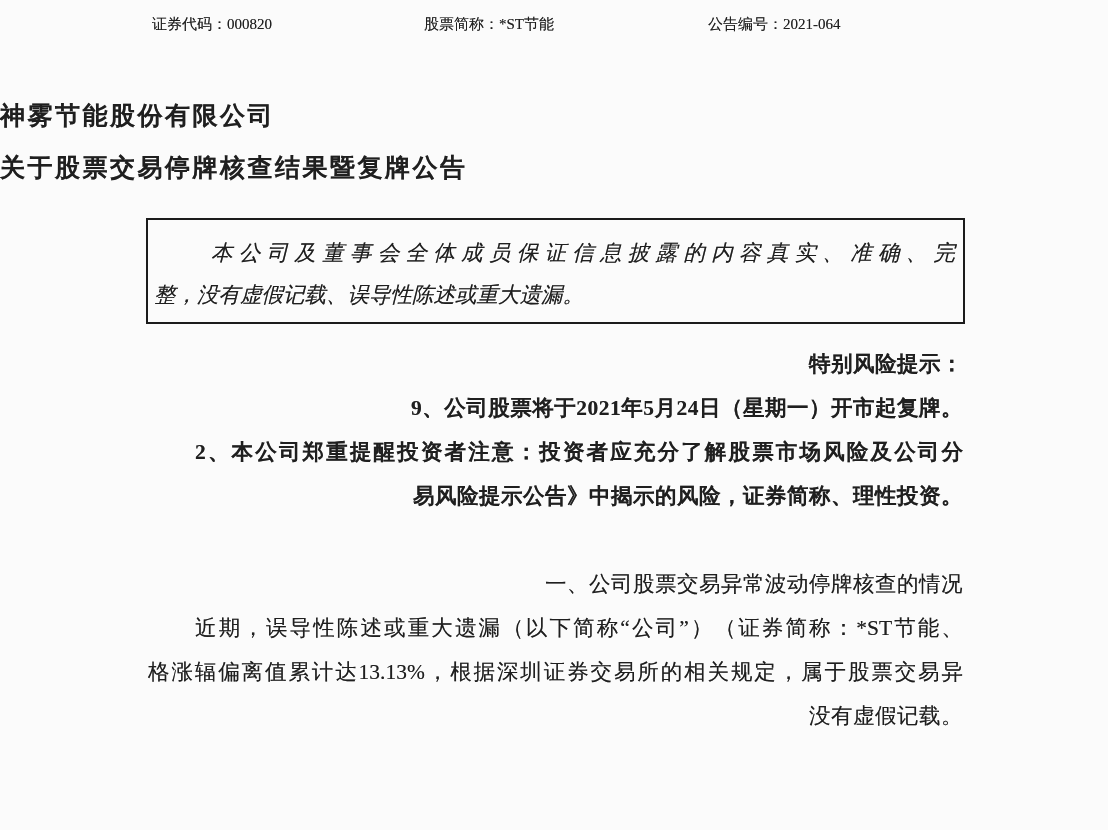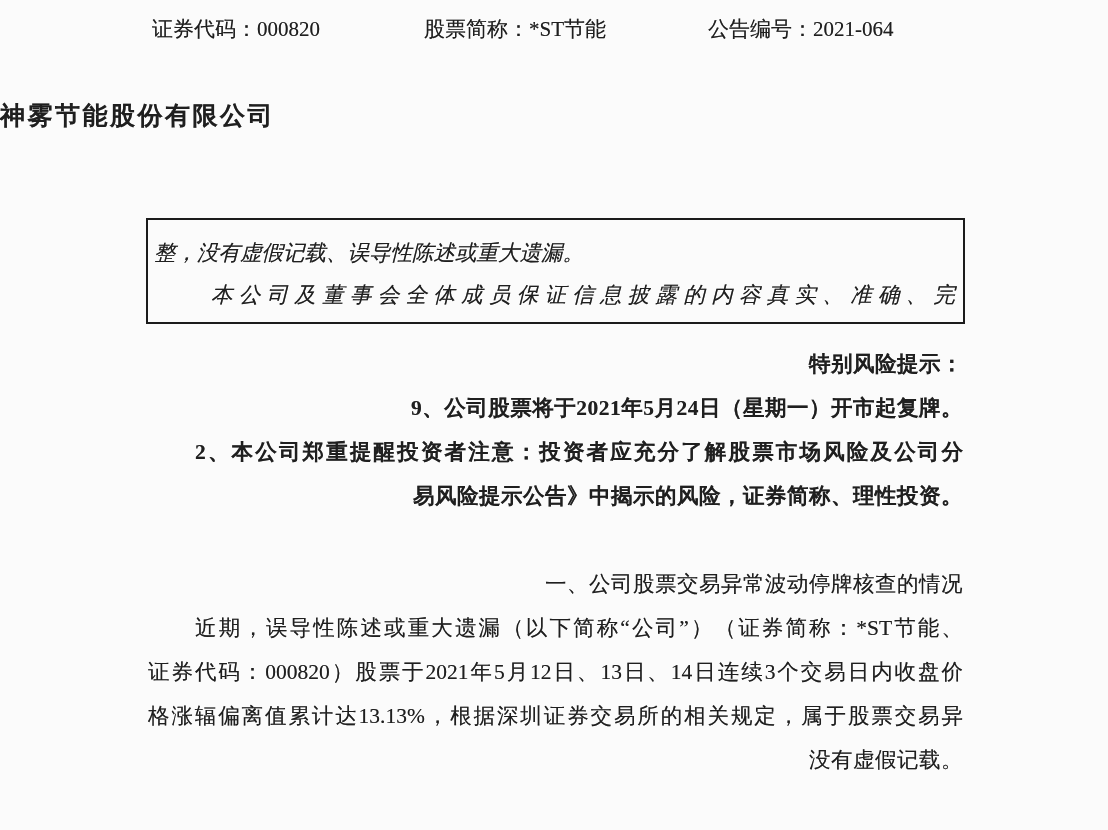--- a/index.html
+++ b/index.html
@@ -12,21 +12,21 @@
   .doc{
     position:relative;
     width:1108px;height:830px;
     background:var(--bg);
     color:var(--ink);
     font-family:"Liberation Serif","DejaVu Serif",serif;
     overflow:hidden;
     text-shadow:0 0 .4px rgba(20,20,20,.55);
   }
   
-  .header-row{position:absolute;top:15px;left:0;width:100%;height:26px;font-size:21px;}
+  .header-row{position:absolute;top:15px;left:0;width:100%;height:26px;font-size:15px;}
   .header-row .seg{position:absolute;top:0;white-space:nowrap;}
   .seg1{left:152px;}
   .seg2{left:424px;}
   .seg3{left:708px;}
   
   .title,.subtitle{
     position:absolute;left:0;width:100%;
     text-align:left;
     font-family:"Liberation Sans","DejaVu Sans",sans-serif;
     font-weight:700;
@@ -72,32 +72,32 @@
 
 <div class="doc">
 
   <div class="header-row">
     <span class="seg seg1">证券代码：000820</span>
     <span class="seg seg2">股票简称：*ST节能</span>
     <span class="seg seg3">公告编号：2021-064</span>
   </div>
 
   <div class="title">神雾节能股份有限公司</div>
+  <div class="subtitle">关于股票交易停牌核查结果暨复牌公告</div>
 
   <div class="statement-box">
+    <div class="box-line indent justify">本公司及董事会全体成员保证信息披露的内容真实、准确、完</div>
     <div class="box-line">整，没有虚假记载、误导性陈述或重大遗漏。</div>
-    <div class="box-line indent justify">本公司及董事会全体成员保证信息披露的内容真实、准确、完</div>
   </div>
 
   <div class="text-col">
     <div class="line bold indent">特别风险提示：</div>
     <div class="line bold indent">9、公司股票将于2021年5月24日（星期一）开市起复牌。</div>
     <div class="line bold indent justify">2、本公司郑重提醒投资者注意：投资者应充分了解股票市场风险及公司分</div>
     <div class="line bold">易风险提示公告》中揭示的风险，证券简称、理性投资。</div>
     <div class="line spacer"></div>
     <div class="line indent">一、公司股票交易异常波动停牌核查的情况</div>
     <div class="line indent justify">近期，误导性陈述或重大遗漏（以下简称“公司”）（证券简称：*ST节能、</div>
-    <div class="line justify">证券代码：000820）股票于2021年5月12日、13日、14日连续3个交易日内收盘价</div>
     <div class="line justify">格涨辐偏离值累计达13.13%，根据深圳证券交易所的相关规定，属于股票交易异</div>
     <div class="line">没有虚假记载。</div>
   </div>
 
 </div>
 
 </body></html>

